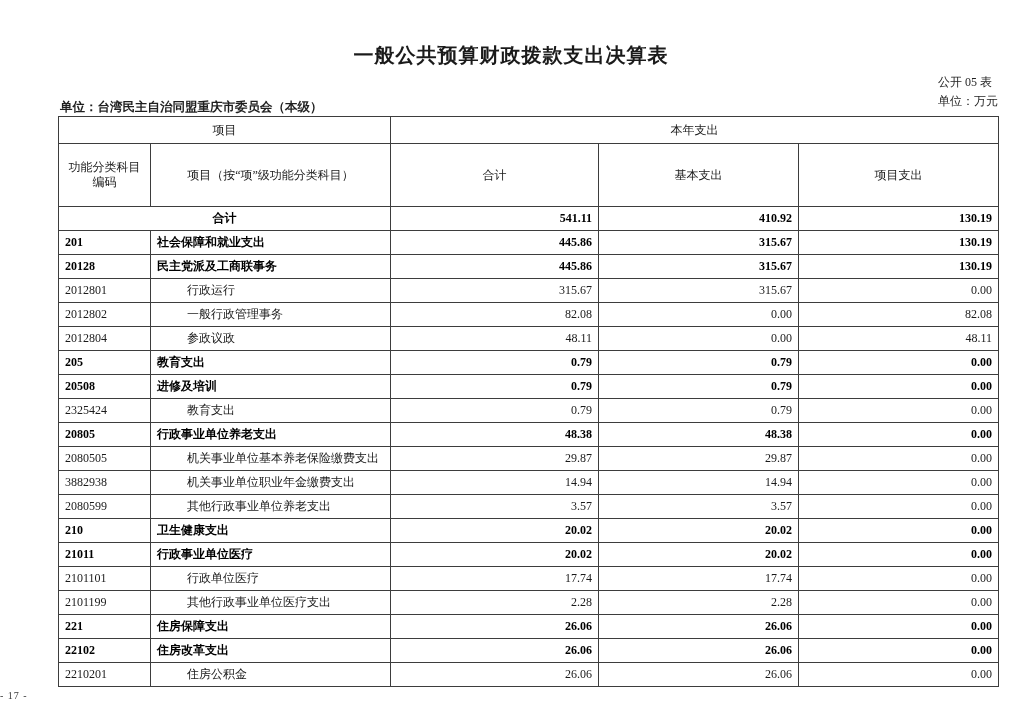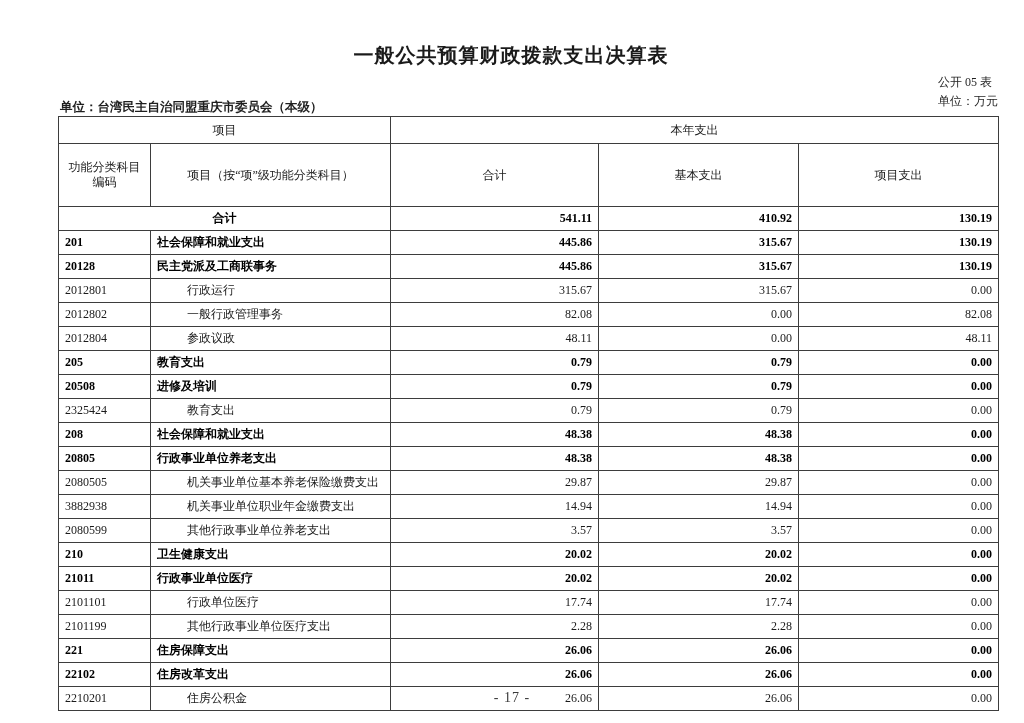--- a/index.html
+++ b/index.html
@@ -124,22 +124,21 @@
   tr.bold td.code { font-weight: bold; }
 
   td.name.indent { padding-left: 36px; }
 
   
   .page-footer {
     position: absolute;
     left: 0;
     top: 690px;
     width: 1024px;
-    text-align: center;
-    font-size: 14px;
+    font-size: 10px;
     color: #3a3a3a;
     letter-spacing: 1px;
   }
 </style>
 </head>
 <body>
 
 <div class="page">
 
   <div class="doc-title">一般公共预算财政拨款支出决算表</div>
@@ -230,27 +229,20 @@
             <td class="num">0.00</td>
           </tr>
           <tr class="datarow">
             <td class="code">2325424</td>
             <td class="name indent">教育支出</td>
             <td class="num">0.79</td>
             <td class="num">0.79</td>
             <td class="num">0.00</td>
           </tr>
           <tr class="datarow bold">
-            <td class="code">208</td>
-            <td class="name">社会保障和就业支出</td>
-            <td class="num">48.38</td>
-            <td class="num">48.38</td>
-            <td class="num">0.00</td>
-          </tr>
-          <tr class="datarow bold">
             <td class="code">20805</td>
             <td class="name">行政事业单位养老支出</td>
             <td class="num">48.38</td>
             <td class="num">48.38</td>
             <td class="num">0.00</td>
           </tr>
           <tr class="datarow">
             <td class="code">2080505</td>
             <td class="name indent">机关事业单位基本养老保险缴费支出</td>
             <td class="num">29.87</td>

